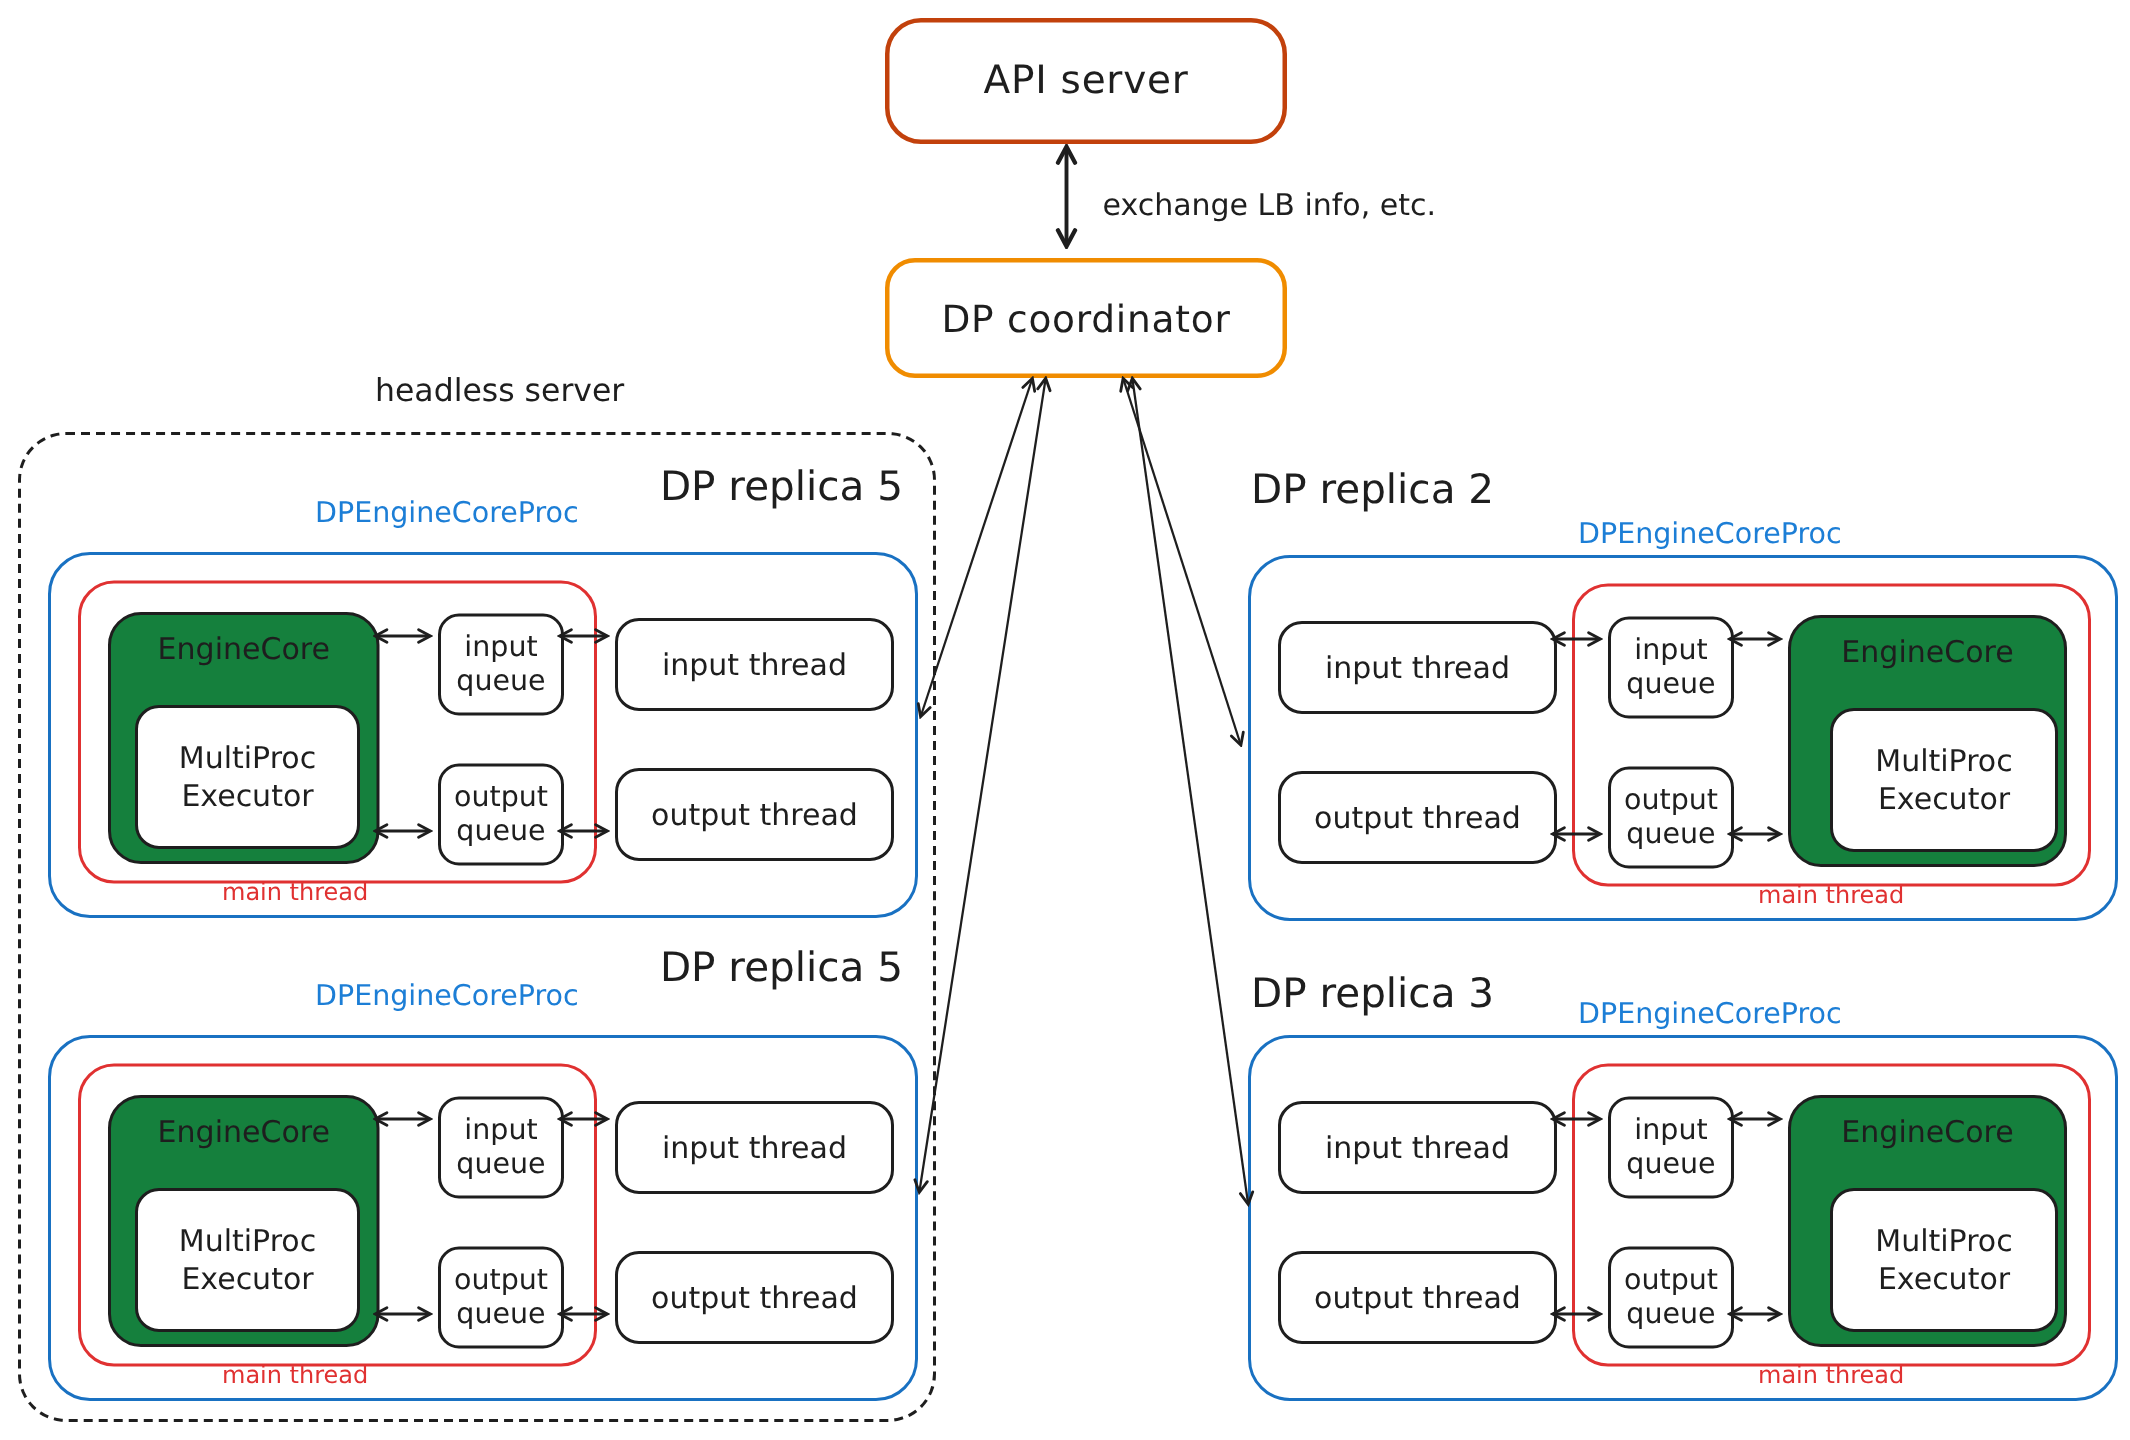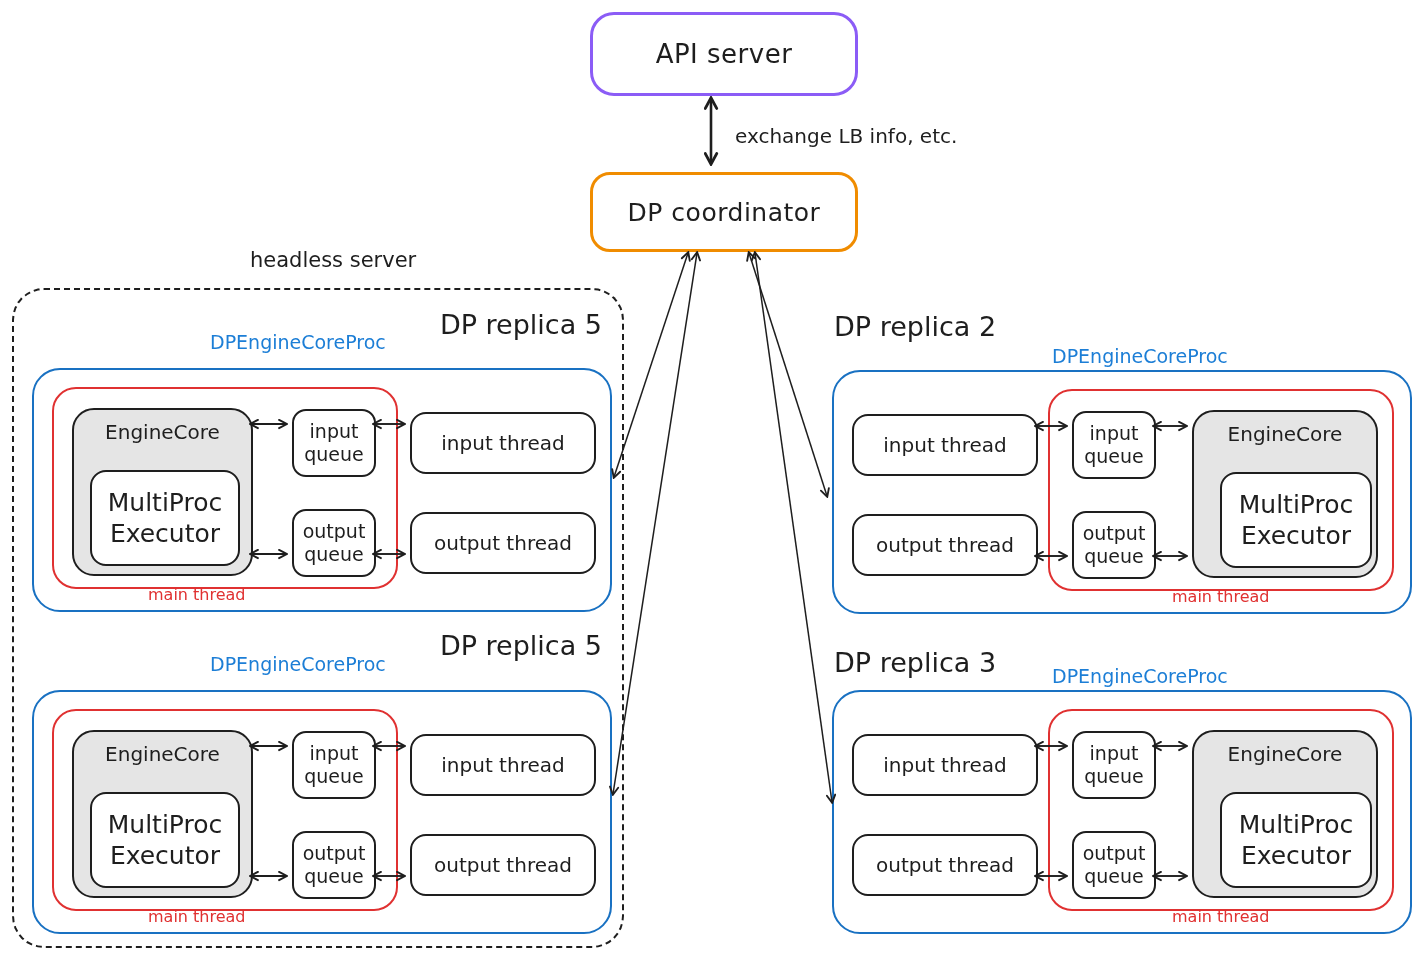--- a/index.html
+++ b/index.html
@@ -6,21 +6,21 @@
   .canvas {
     position:relative; width:1420px; height:960px; background:#ffffff;
     font-family:"DejaVu Sans", sans-serif; color:#1e1e1e; overflow:hidden;
   }
 
   
   .big-node {
     position:absolute; background:#fff; display:flex; align-items:center; justify-content:center;
     font-size:26px; letter-spacing:0.5px;
   }
-  .api-node   { border:3px solid #8b5cf6; border-radius:24px; }
+  .api-node   { border:3px solid #c2410c; border-radius:24px; }
   .coord-node { border:3px solid #f08c00; border-radius:20px; font-size:25px; }
 
   .note  { position:absolute; font-size:20px; white-space:nowrap; }
   .headless-label { position:absolute; font-size:21px; white-space:nowrap; }
   .dashed-box {
     position:absolute; border:2.2px dashed #1e1e1e; border-radius:32px; background:transparent;
   }
 
   
   .rep-title { position:absolute; font-size:27px; white-space:nowrap;text-align:right; }
@@ -33,30 +33,30 @@
     border:2.6px solid #1971c2; border-radius:28px;
   }
   .red-frame {
     position:absolute; border:2.4px solid #e03131; border-radius:24px;
     top:17px; width:342px; height:198px; background:transparent;
   }
   .L .red-frame { left:18px; }
   .R .red-frame { left:214px; }
 
   .engine {
-    position:absolute; border:2.6px solid #1e1e1e; border-radius:22px; background:#e5e5e5;
+    position:absolute; border:2.6px solid #1e1e1e; border-radius:22px; background:#15803d;
     top:38px; height:164px;
   }
   .L .engine { left:38px;  width:177px; }
   .R .engine { left:358px; width:182px; }
   .engine-label { position:absolute; top:10px; left:0; right:0; text-align:center; font-size:20px; }
   .multiproc {
     position:absolute; border:2.6px solid #1e1e1e; border-radius:16px; background:#fff;
     display:flex; align-items:center; justify-content:center; text-align:center;
-    white-space:pre-line; font-size:25px; line-height:1.25; top:60px; height:92px;
+    white-space:pre-line; font-size:20px; line-height:1.25; top:60px; height:92px;
   }
   .L .multiproc { left:16px; width:146px; }
   .R .multiproc { left:26px; width:148px; }
 
   .queue {
     position:absolute; width:80px; height:64px; border:2.4px solid #1e1e1e; border-radius:14px;
     background:#fff; display:flex; align-items:center; justify-content:center; text-align:center;
     white-space:pre-line; font-size:19px; line-height:1.2;
   }
   .L .queue.in  { left:258px; top:39px; }

